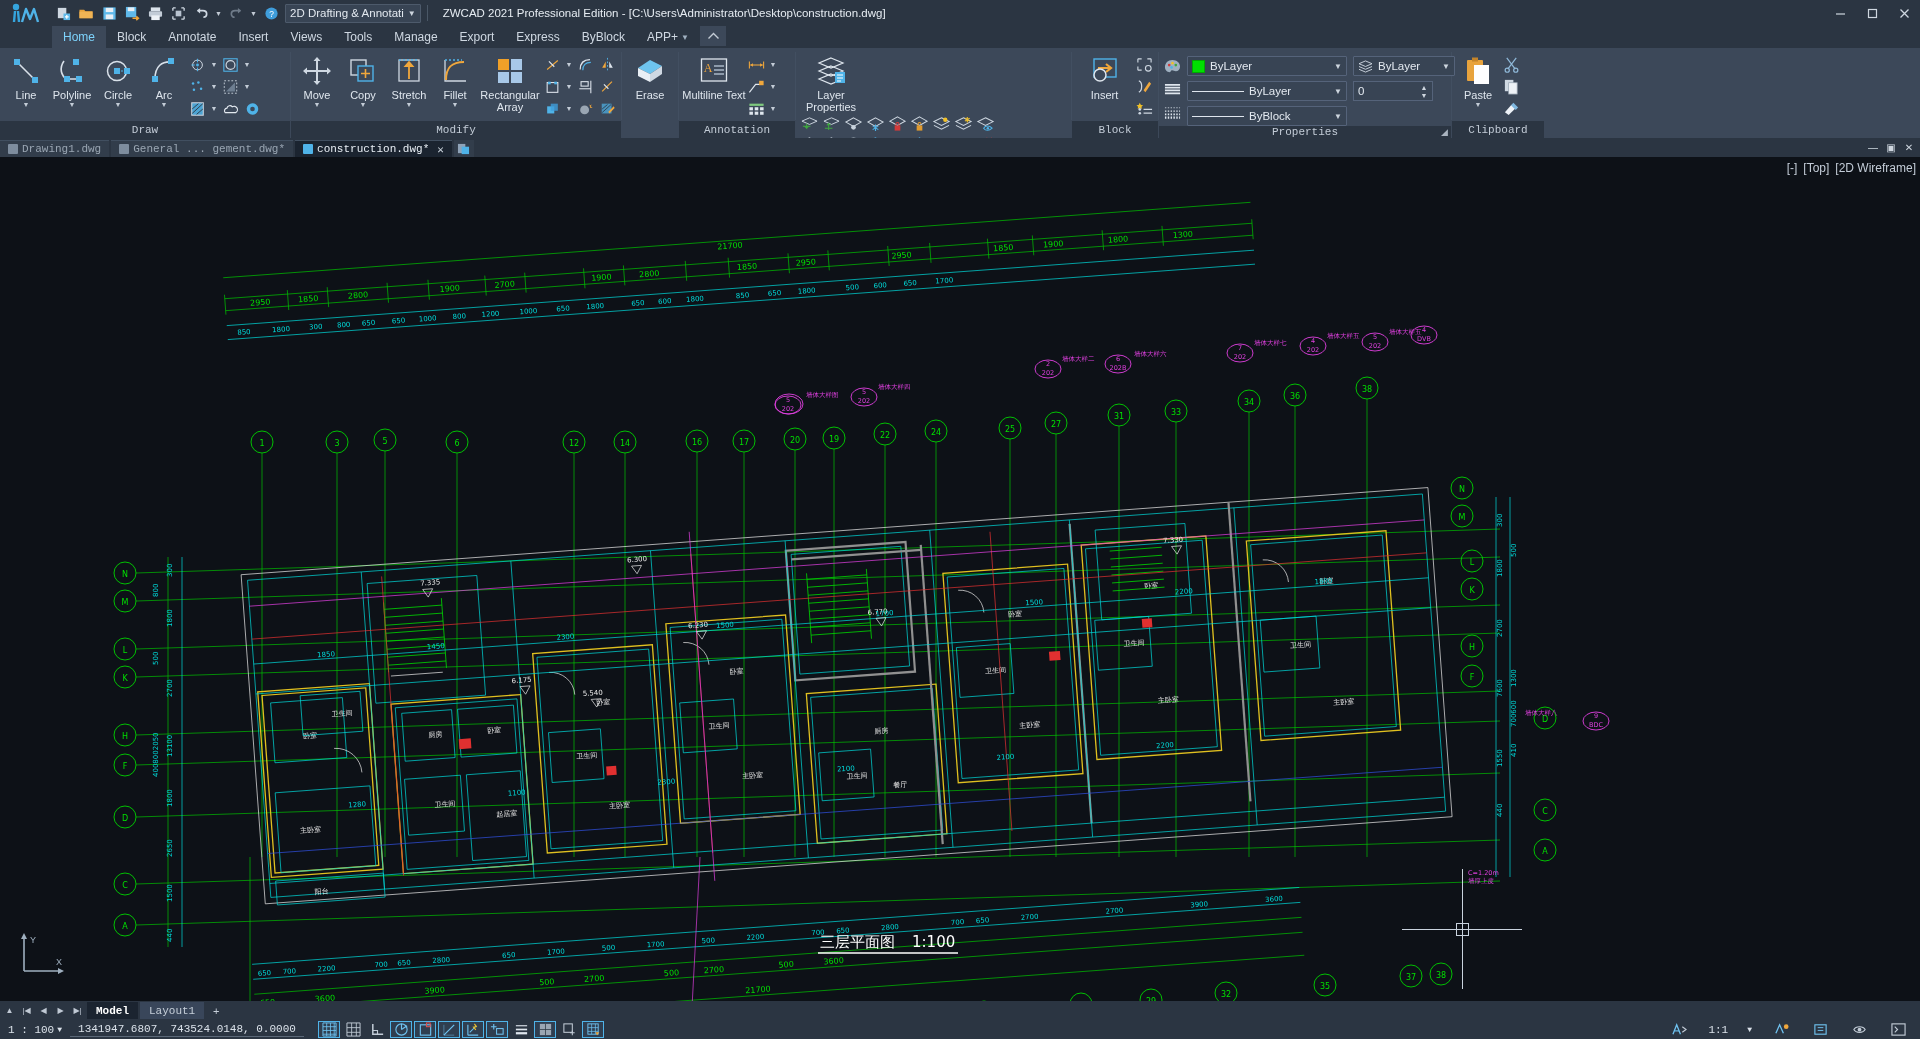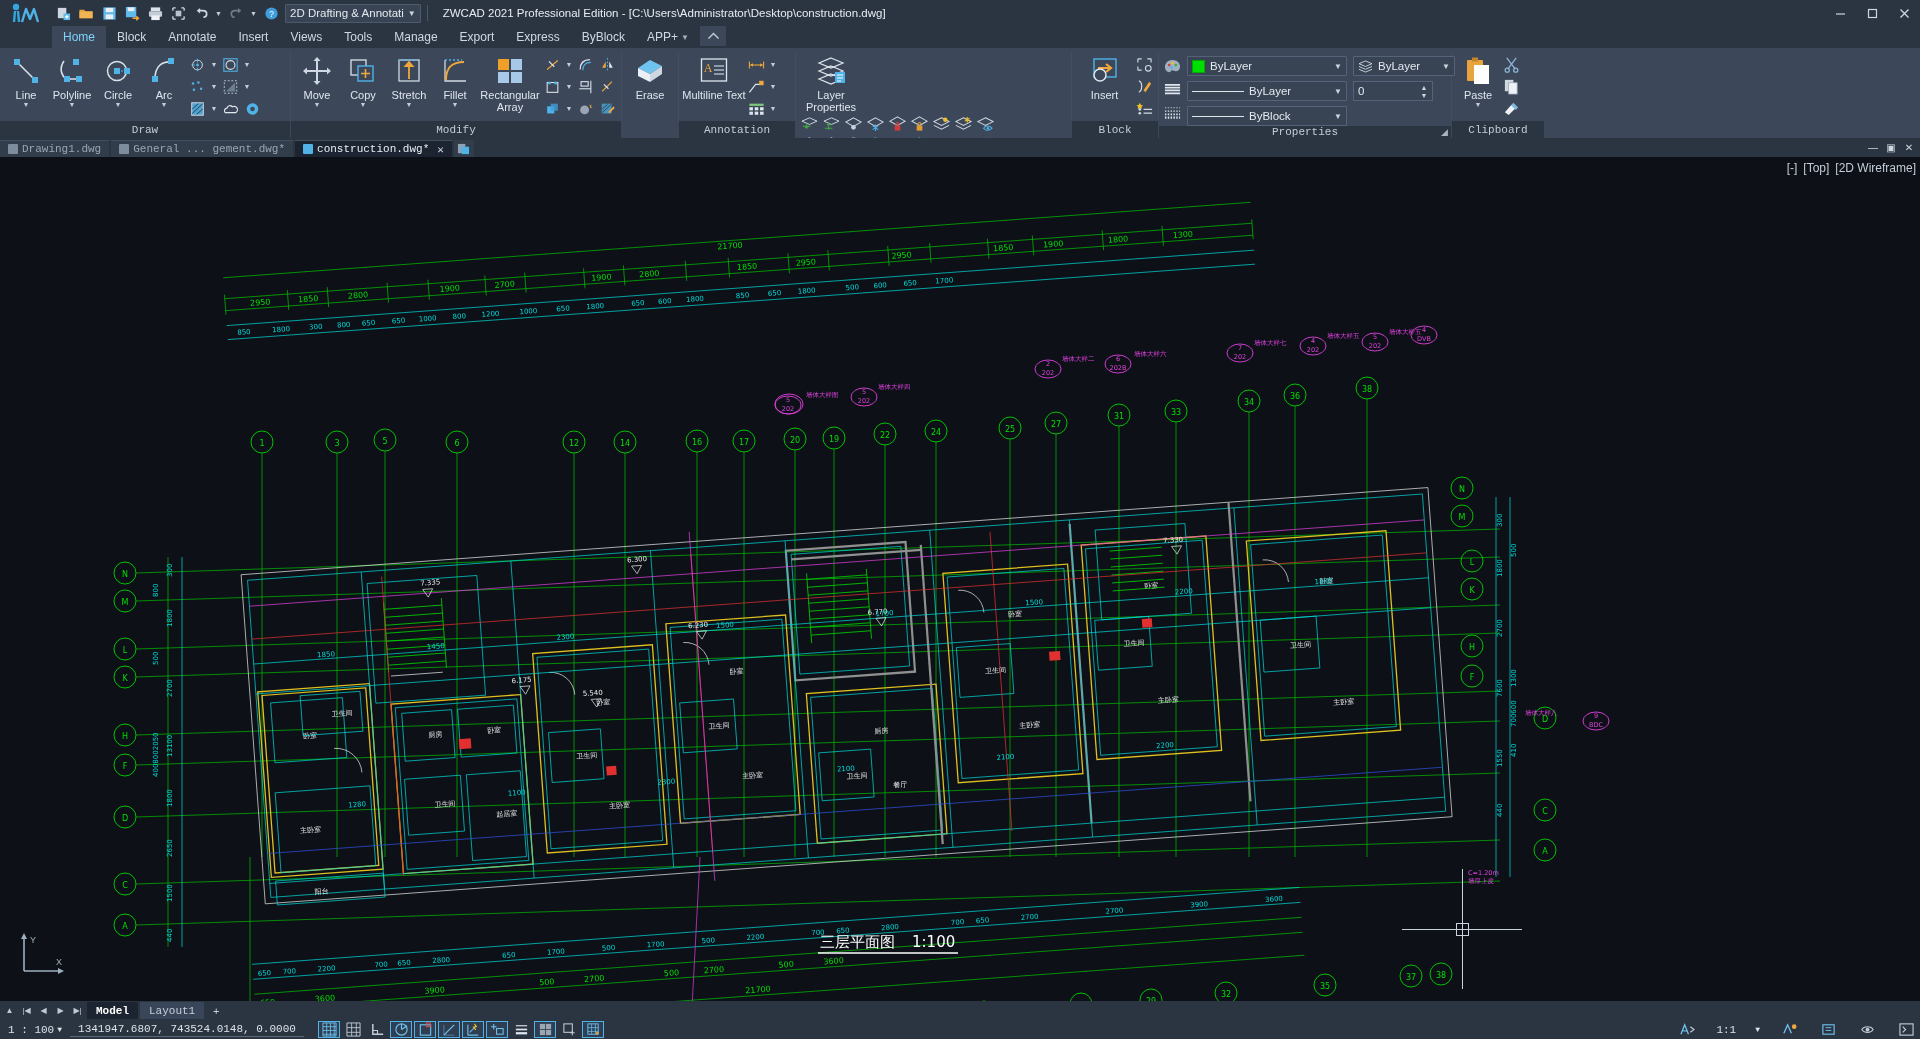--- a/index.html
+++ b/index.html
@@ -172,21 +172,21 @@
     background: #2b3542; display: flex; align-items: center;
   }
   .scale-box { display: flex; align-items: center; gap: 3px; padding: 0 8px;
     font-size: 11px; font-family: "Liberation Mono", monospace; color: #dbe2ea; }
   .scale-box .car { font-size: 8px; }
   .coords { font-size: 11px; font-family: "Liberation Mono", monospace; color: #dbe2ea;
     border-bottom: 1px solid #5b6878; padding: 0 8px 1px 8px; }
   .status-icons { position: absolute; left: 318px; display: flex; align-items: center; gap: 2px; }
   .sbi { width: 22px; height: 17px; display: flex; align-items: center; justify-content: center; }
   .sbi.on { border: 1px solid #4fb3e8; background: #2f3e50; }
-  .status-right { position: absolute; right: 4px; display: flex; align-items: center; gap: 19px; }
+  .status-right { position: absolute; right: 12px; display: flex; align-items: center; gap: 19px; }
   .status-right .si { width: 20px; height: 17px; display: flex; align-items: center; justify-content: center; }
   .srtxt { font-size: 11px; font-family: "Liberation Mono", monospace; color: #dbe2ea; }
 
   
   .dwg-winctrls { position: absolute; right: 2px; top: 139px; display: flex; z-index: 5; }
   .dwg-winctrls div { width: 18px; height: 16px; display:flex; align-items:center; justify-content:center;
     font-size: 10px; color: #cfd7e0; }
   svg { display: block; }
 </style>
 </head>

